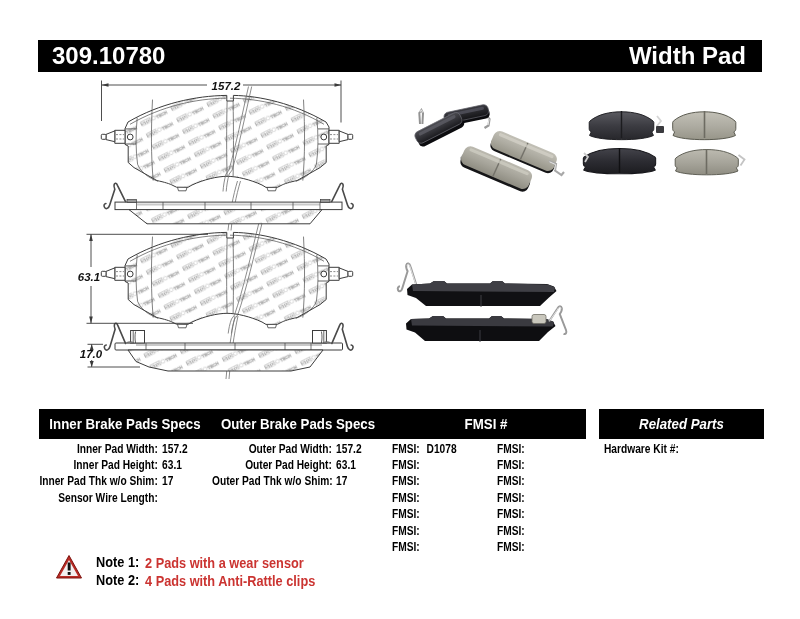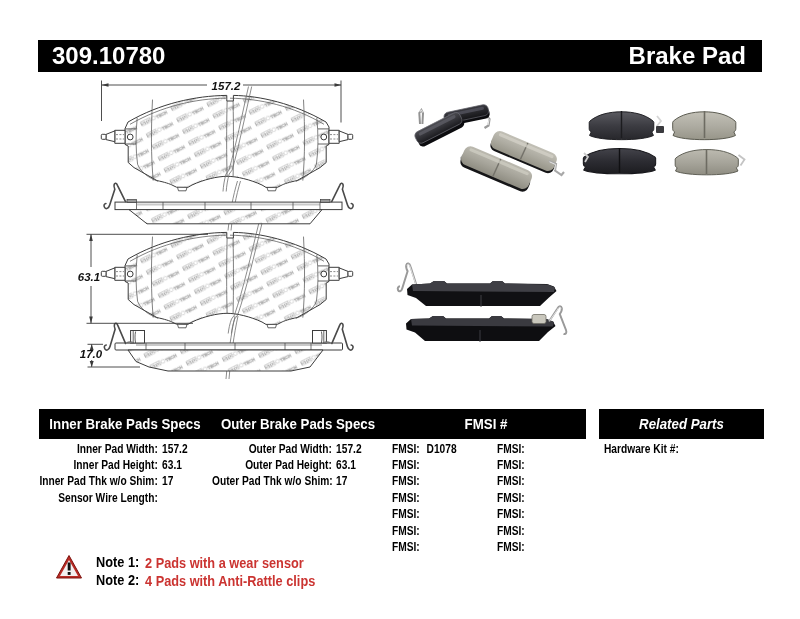--- a/index.html
+++ b/index.html
@@ -16,21 +16,21 @@
         transform:scaleX(0.85);transform-origin:left top;}
   .lb{display:inline-block;width:141px;text-align:right;}
   .vl{margin-left:5px;}
   .nt{position:absolute;font-size:15px;font-weight:bold;white-space:nowrap;transform:scaleX(0.85);transform-origin:left top;}
   .red{color:#cb3431;}
 </style>
 </head>
 <body>
   <div class="hdr">
     <span class="l">309.10780</span>
-    <span class="r">Brake Pad</span>
+    <span class="r">Width Pad</span>
   </div>
 
   <svg class="abs" style="left:0;top:0" width="800" height="619" viewBox="0 0 800 619">
     <defs>
       <pattern id="wm" width="34" height="13" patternUnits="userSpaceOnUse" patternTransform="rotate(-27)">
         <rect width="34" height="13" fill="#ffffff"></rect>
         <rect x="1" y="3.6" width="12" height="4.6" rx="1" fill="#b6b6b6"></rect>
         <text x="2.1" y="7.8" font-size="4.6" font-weight="bold" fill="#ffffff" font-family="Liberation Sans">STOP</text>
         <circle cx="15.2" cy="5.9" r="1.9" fill="none" stroke="#bdbdbd" stroke-width="0.6"></circle>
         <text x="18" y="7.6" font-size="4.4" font-weight="bold" fill="#ffffff" stroke="#ababab" stroke-width="0.45" font-family="Liberation Sans">TECH</text>

